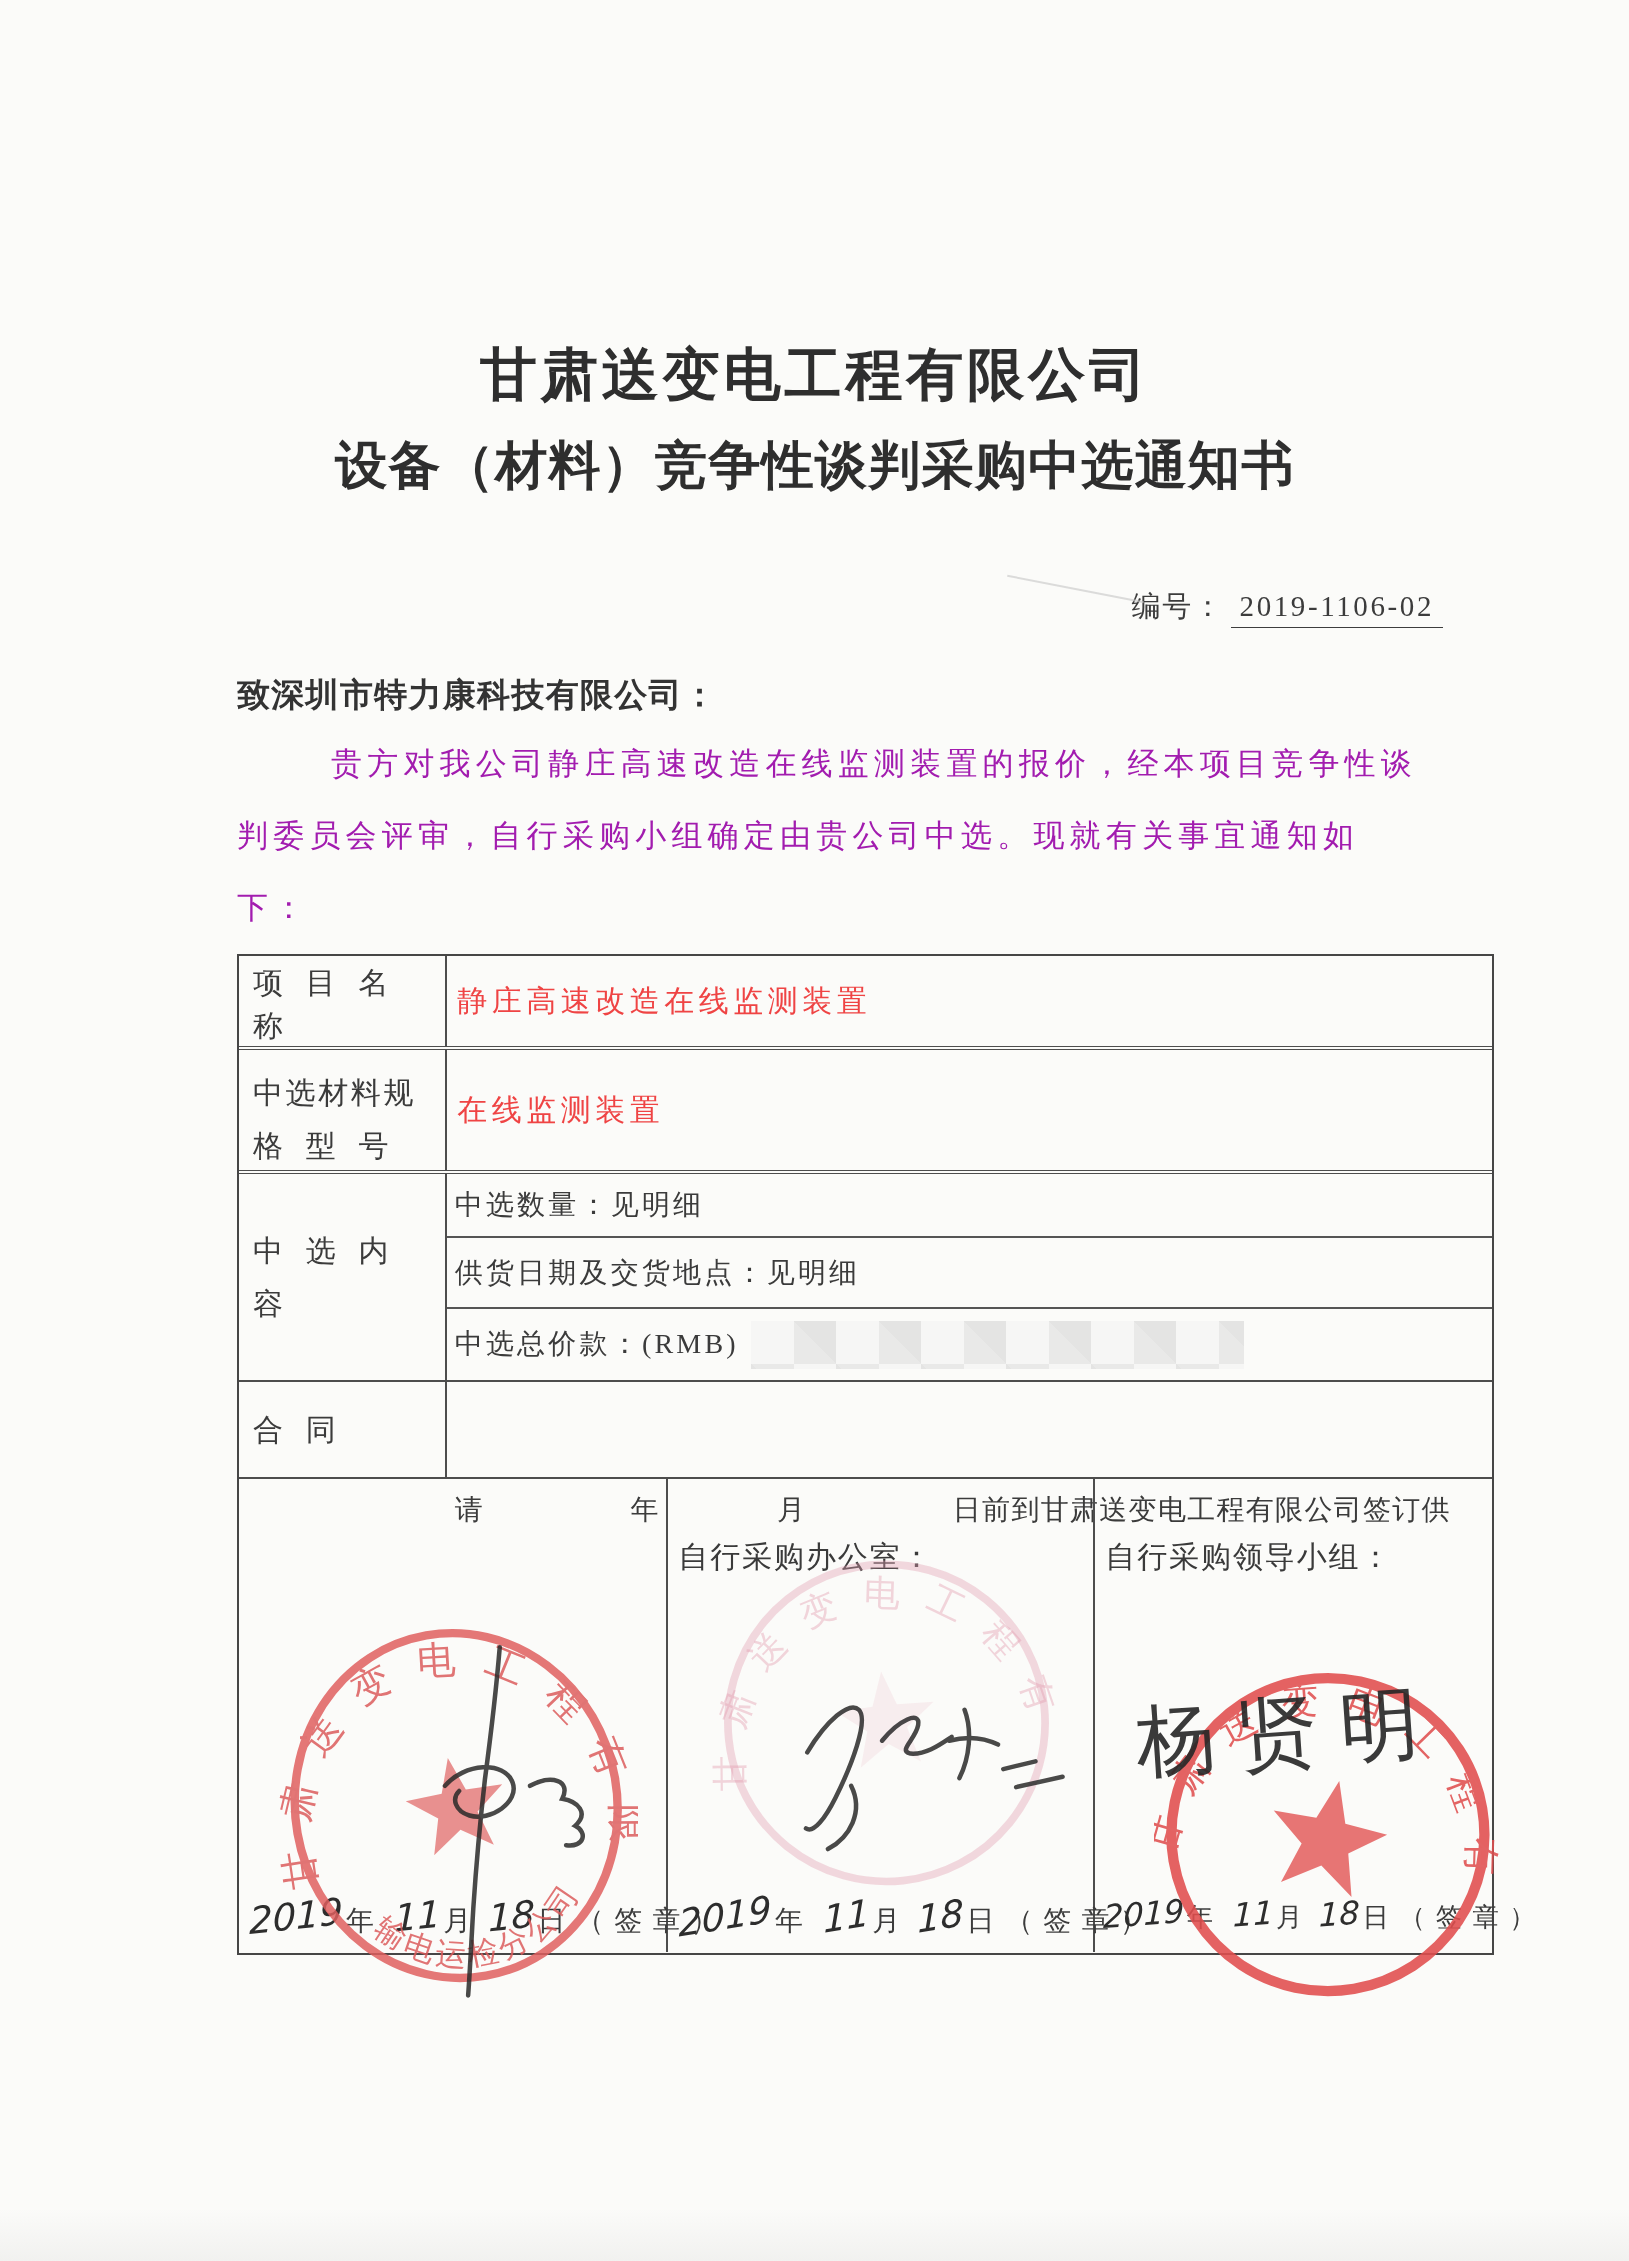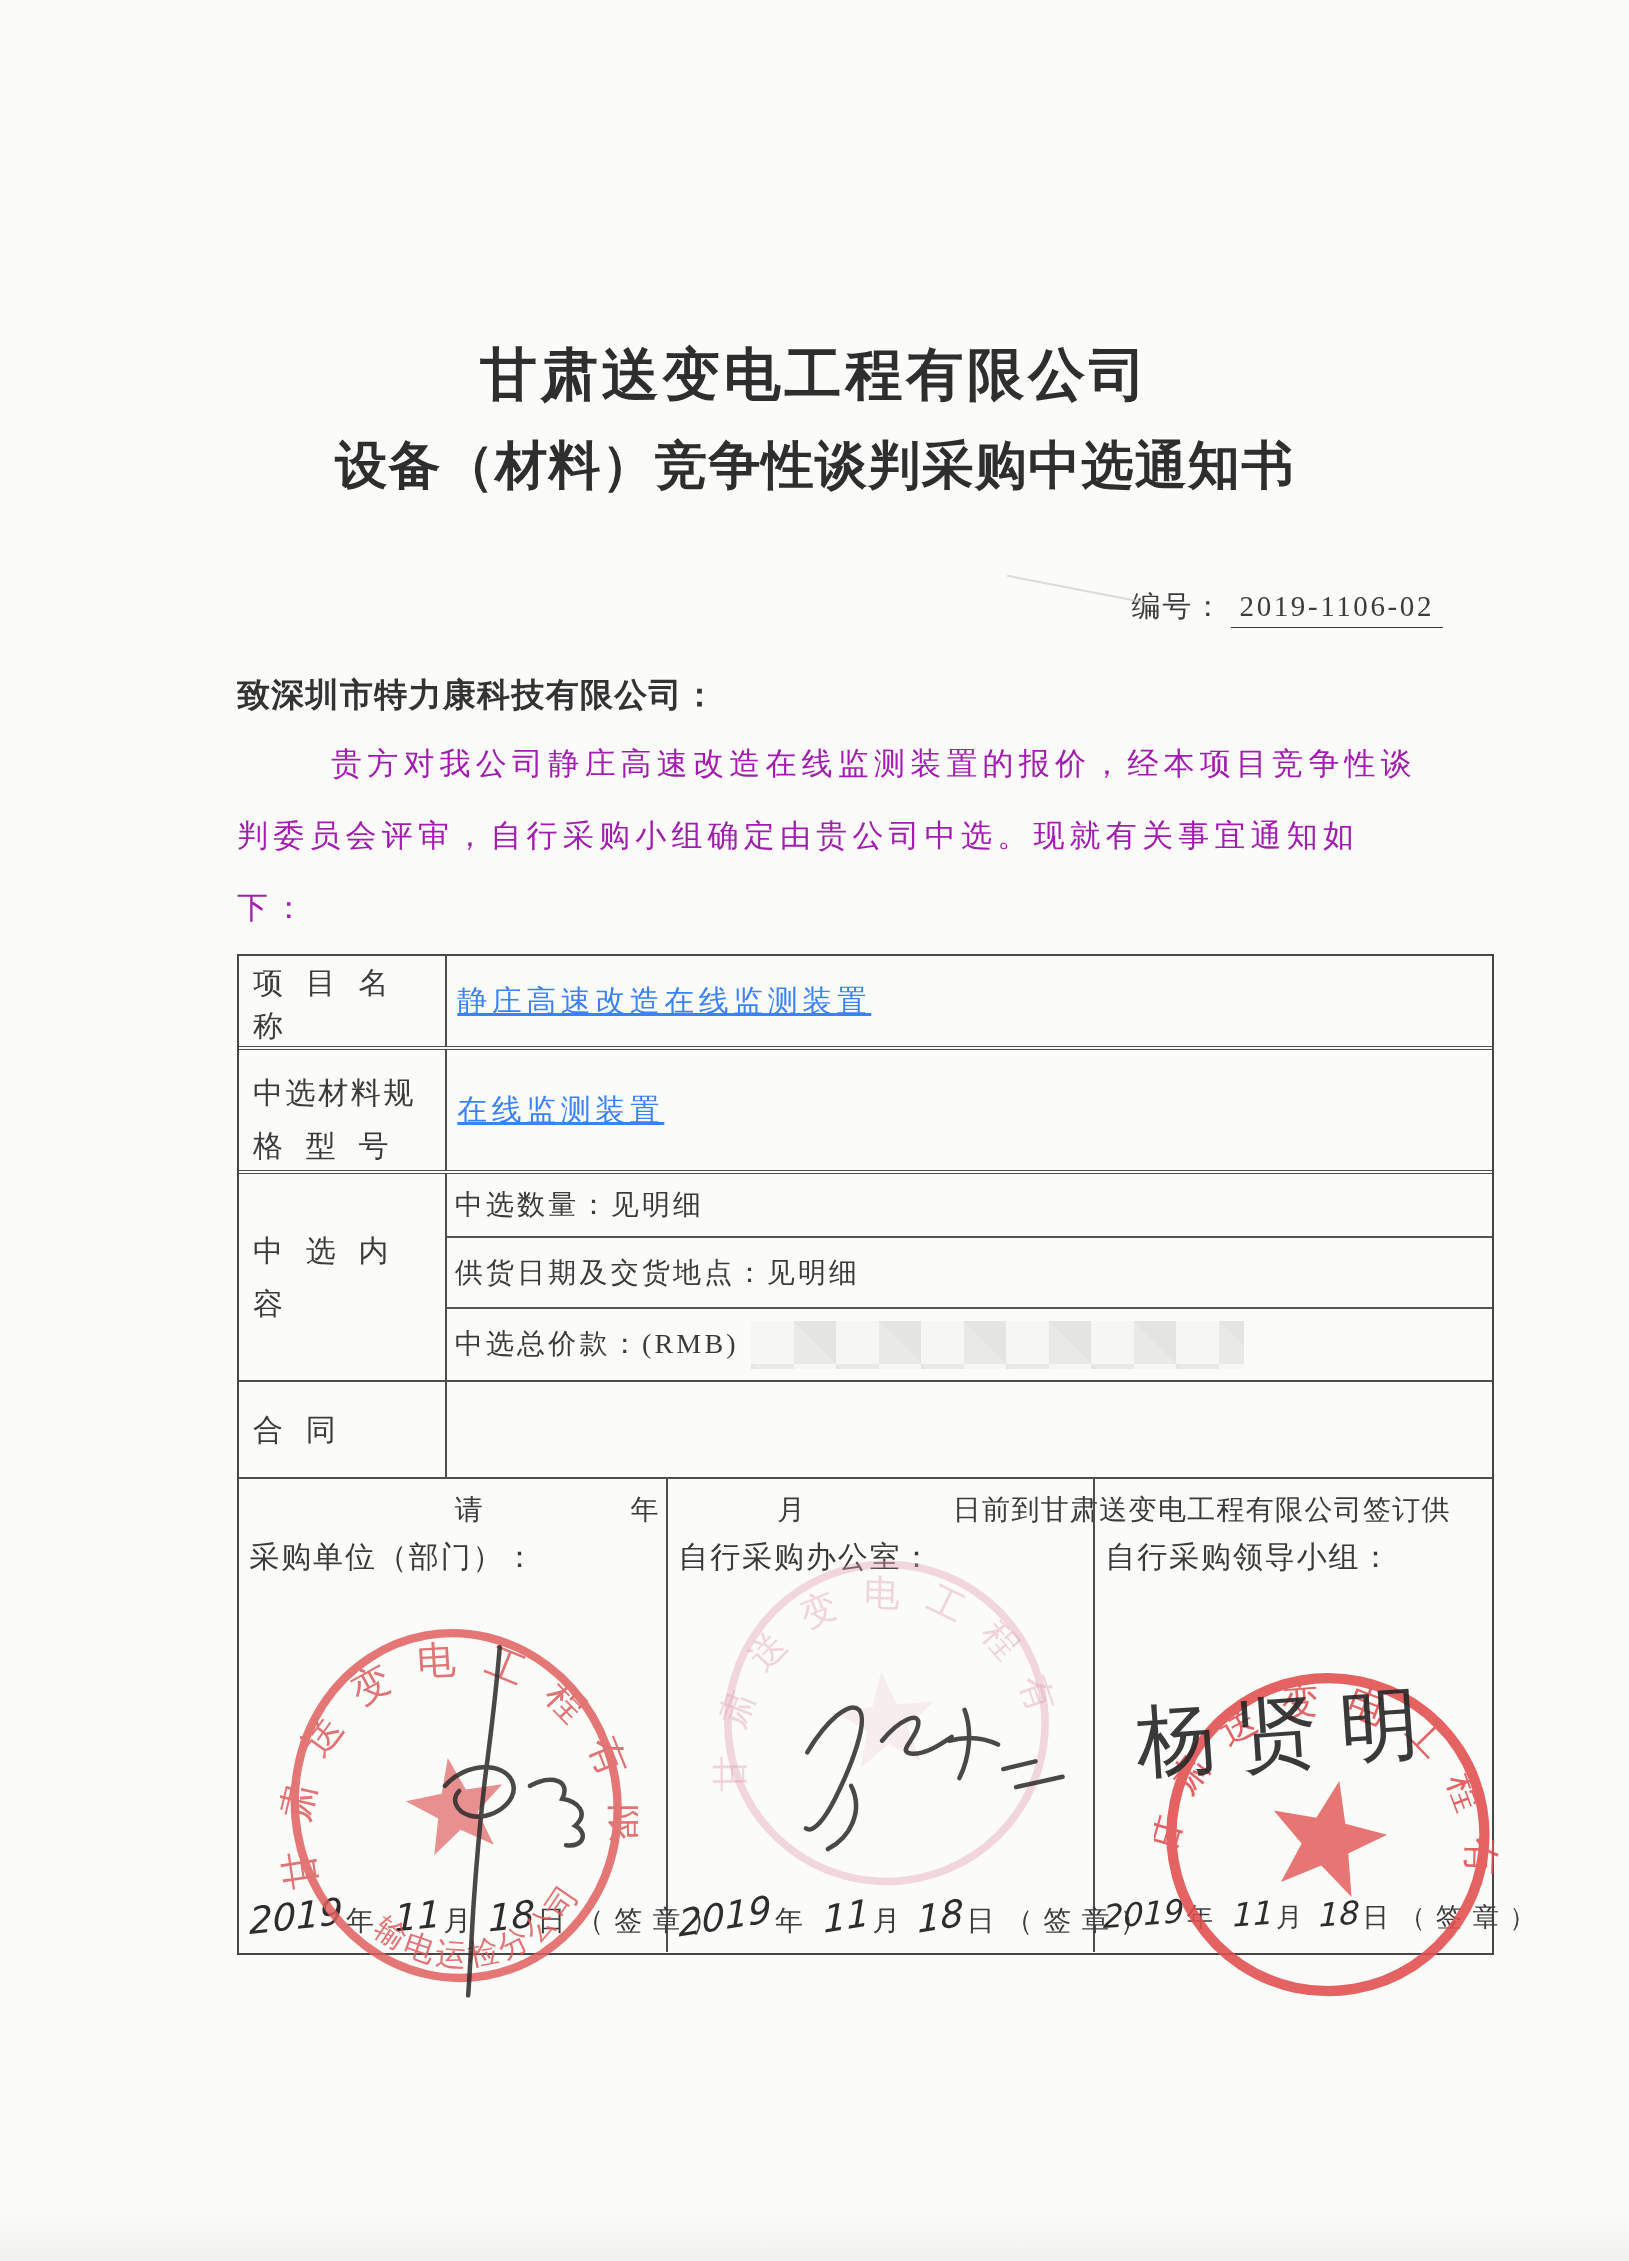--- a/index.html
+++ b/index.html
@@ -31,21 +31,21 @@
   .r4{height:97px;border-top:2.6px solid #4d4d4d;}
   .r5{height:475px;border-top:2.6px solid #4d4d4d;}
   .lcell{width:208px;border-right:2.6px solid #4d4d4d;box-sizing:border-box;
          padding-left:14px;font-size:30px;letter-spacing:2.6px;color:#3b3b3b;
          display:flex;flex-direction:column;justify-content:space-between;white-space:pre;}
   .r1 .lcell{padding-top:5.2px;line-height:43px;}
   .r2 .lcell{padding-top:15.5px;line-height:53px;}
   .r3 .lcell{justify-content:center;line-height:53px;}
   .r4 .lcell{justify-content:center;line-height:32px;}
   .vcell{flex:1;box-sizing:border-box;position:relative;}
-  .vcenter{display:flex;align-items:center;padding-left:10.3px;font-size:30px;letter-spacing:4.5px;color:#3b82f6;text-decoration:underline;}
+  .vcenter{display:flex;align-items:center;padding-left:10.3px;font-size:30px;letter-spacing:4.5px;color:#ef4444;}
   .subrows{display:flex;flex-direction:column;height:100%;}
   .sub{box-sizing:border-box;display:flex;align-items:center;padding-left:7.7px;
        font-size:28px;letter-spacing:3.2px;color:#3b3b3b;position:relative;}
   .sub1{height:62px;}
   .sub2{height:72px;border-top:2.6px solid #555;}
   .sub3{height:71px;border-top:2.6px solid #555;}
   .mosaic{position:absolute;left:304px;top:11.6px;width:493px;height:48px;
     background-color:#f6f6f5;
     background-image:
       linear-gradient(45deg,#e4e4e3 25%,transparent 25%,transparent 75%,#e4e4e3 75%),
@@ -139,21 +139,20 @@
     <div class="lcell">
       <span>合  同</span>
     </div>
     <div class="vcell">
       <div>请　　　　　年　　　　月　　　　　日前到甘肃送变电工程有限公司签订供</div>
     </div>
   </div>
 
   <div class="trow r5">
     <div class="sigcol c1">
-      <div class="sighead">采购单位（部门）：</div>
       <div class="dateline">
         <span class="hw">2019</span><span class="suf-y">年</span><span class="hw">11</span><span class="suf-m">月</span><span class="hw">18</span><span>日</span><span class="sign-suffix">（签章）</span>
       </div>
     </div>
     <div class="sigcol c2">
       <div class="sighead">自行采购办公室：</div>
       <div class="dateline">
         <span class="hw">2019</span><span class="suf-y">年</span><span class="hw">11</span><span class="suf-m">月</span><span class="hw">18</span><span>日</span><span class="sign-suffix">（签章）</span>
       </div>
     </div>

